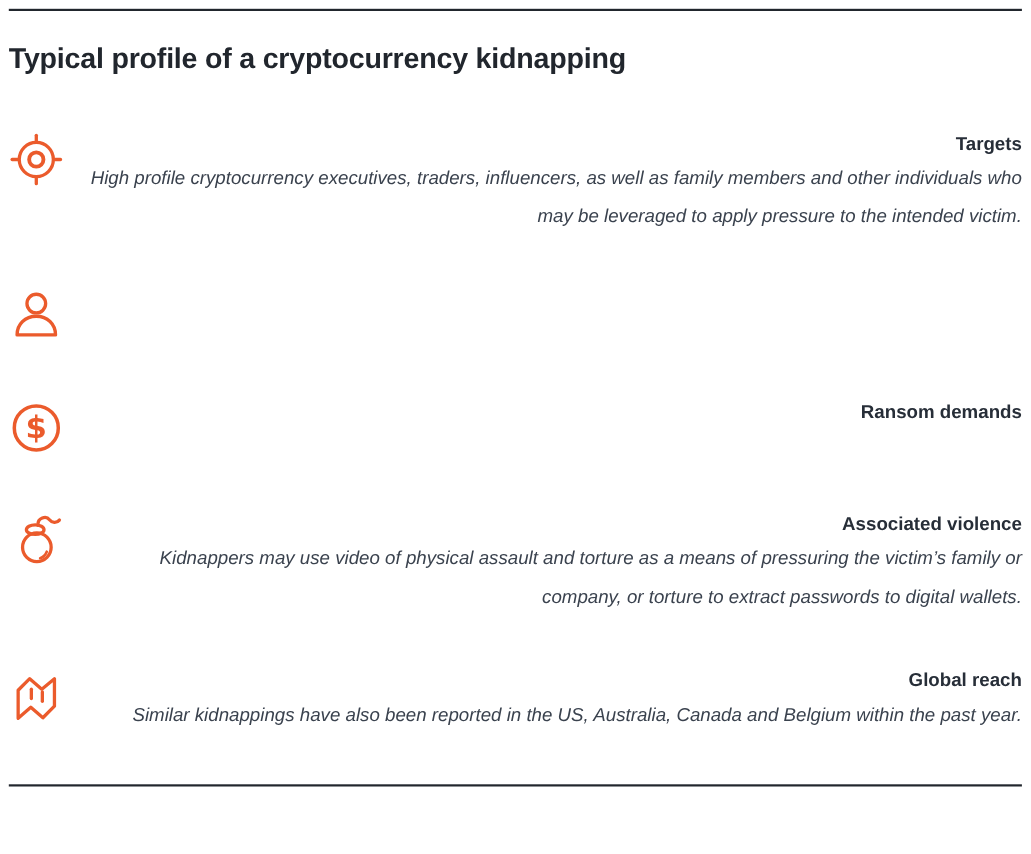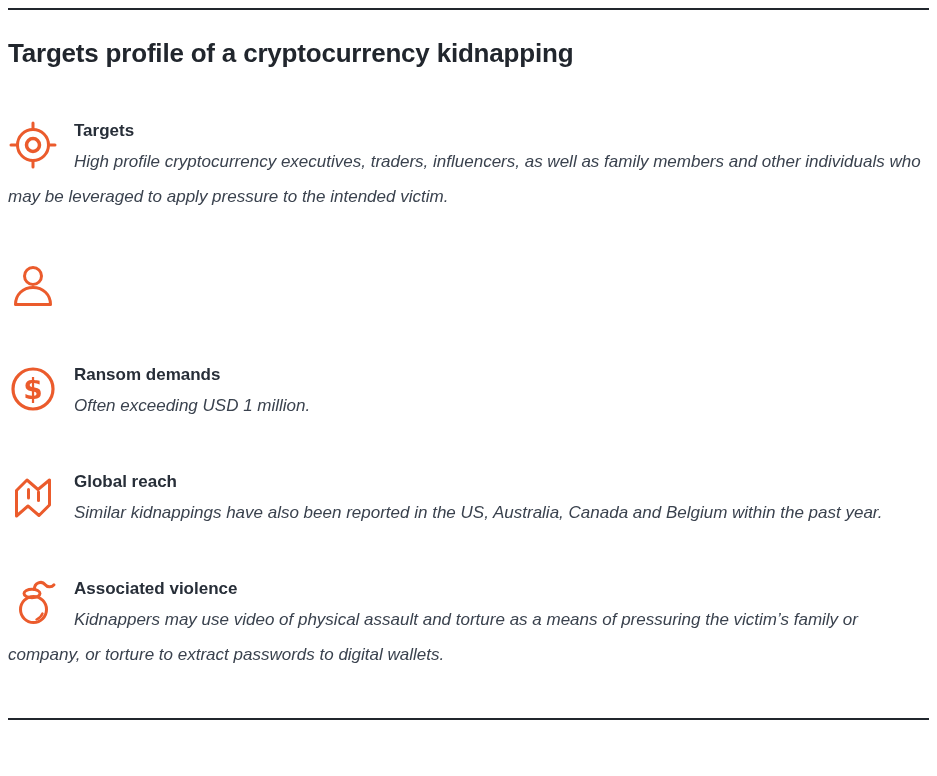--- a/index.html
+++ b/index.html
@@ -29,21 +29,21 @@
   .rule-bottom { margin-top: 16px; }
   h1.page-title {
     margin: 26px 0 0 0;
     font-size: 26px;
     line-height: 34px;
     font-weight: bold;
     letter-spacing: -0.2px;
     color: var(--title);
   }
   .sections { margin-top: 48px; }
-  .section { margin-bottom: 46px; }
+  .section { margin-bottom: 46px; text-align: right; }
   .section::after { content: ""; display: block; clear: both; }
   .icon-wrap {
     float: left;
     width: 50px;
     height: 50px;
     margin: 2px 16px 4px 0;
     display: flex;
     align-items: center;
     justify-content: center;
     color: var(--accent);
@@ -69,21 +69,21 @@
     line-height: 35px;
     color: var(--body);
     font-style: italic;
   }
 </style>
 </head>
 <body>
 
 <hr class="rule rule-top">
 
-<h1 class="page-title">Targets profile of a cryptocurrency kidnapping</h1>
+<h1 class="page-title">Typical profile of a cryptocurrency kidnapping</h1>
 
 <div class="sections">
 
   <div class="section">
     <span class="icon-wrap">
       <svg viewBox="0 0 48 48">
         <circle cx="24" cy="24" r="15.5" stroke-width="3"></circle>
         <circle cx="24" cy="24" r="6.5" stroke-width="3.5"></circle>
         <line x1="24" y1="2" x2="24" y2="7.5" stroke-width="3"></line>
         <line x1="24" y1="40.5" x2="24" y2="46" stroke-width="3"></line>
@@ -105,43 +105,42 @@
   </div>
 
   <div class="section">
     <span class="icon-wrap">
       <svg viewBox="0 0 48 48">
         <circle cx="24" cy="24" r="20" stroke-width="3.2"></circle>
         <text x="24" y="33.5" text-anchor="middle" font-size="28" font-weight="bold" font-family="DejaVu Sans, sans-serif">$</text>
       </svg>
     </span>
     <h3 class="section-heading">Ransom demands</h3>
-    <p class="section-body">Often exceeding USD 1 million.</p>
-  </div>
-
-  <div class="section">
-    <span class="icon-wrap">
-      <svg viewBox="0 0 48 48">
-        <path d="M7.5 18.5 L18 8 L29 17.5 L40.5 8 L40.5 33 L30 43.5 L19 34 L7.5 44 Z" stroke-width="3"></path>
-        <line x1="19.5" y1="17.5" x2="19.5" y2="26" stroke-width="3"></line>
-        <line x1="29.5" y1="20" x2="29.5" y2="28.5" stroke-width="3"></line>
-      </svg>
-    </span>
-    <h3 class="section-heading">Global reach</h3>
-    <p class="section-body">Similar kidnappings have also been reported in the US, Australia, Canada and Belgium within the past year.</p>
   </div>
 
   <div class="section">
     <span class="icon-wrap">
       <svg viewBox="0 0 48 48">
         <circle cx="24.5" cy="30.5" r="13" stroke-width="3"></circle>
         <ellipse cx="23" cy="14.5" rx="8" ry="4.3" stroke-width="3"></ellipse>
         <path d="M25.5 10.5 C25 3.5 33 1.5 36 5.5 C38.2 8.3 42.5 8.8 45 5.8" stroke-width="3"></path>
         <path d="M33.5 34.5 A10.5 10.5 0 0 1 27.5 40.5" stroke-width="2.4"></path>
       </svg>
     </span>
     <h3 class="section-heading">Associated violence</h3>
     <p class="section-body">Kidnappers may use video of physical assault and torture as a means of pressuring the victim’s family or company, or torture to extract passwords to digital wallets.</p>
   </div>
 
+  <div class="section">
+    <span class="icon-wrap">
+      <svg viewBox="0 0 48 48">
+        <path d="M7.5 18.5 L18 8 L29 17.5 L40.5 8 L40.5 33 L30 43.5 L19 34 L7.5 44 Z" stroke-width="3"></path>
+        <line x1="19.5" y1="17.5" x2="19.5" y2="26" stroke-width="3"></line>
+        <line x1="29.5" y1="20" x2="29.5" y2="28.5" stroke-width="3"></line>
+      </svg>
+    </span>
+    <h3 class="section-heading">Global reach</h3>
+    <p class="section-body">Similar kidnappings have also been reported in the US, Australia, Canada and Belgium within the past year.</p>
+  </div>
+
 </div>
 
 <hr class="rule rule-bottom">
 
 </body></html>

